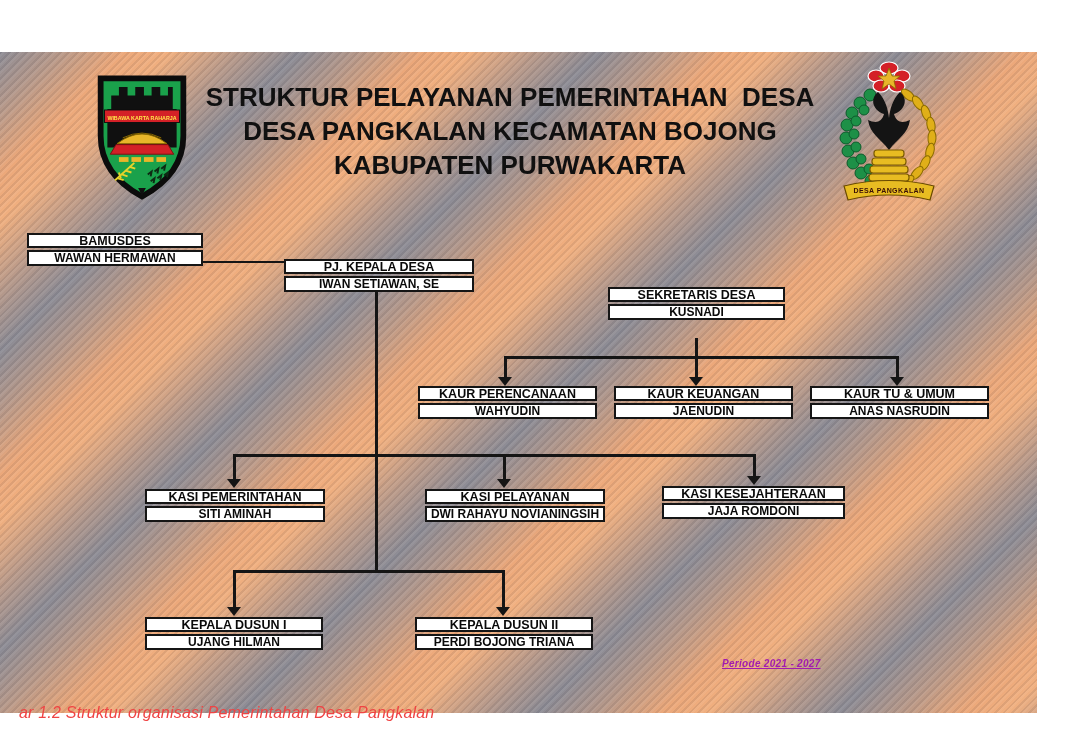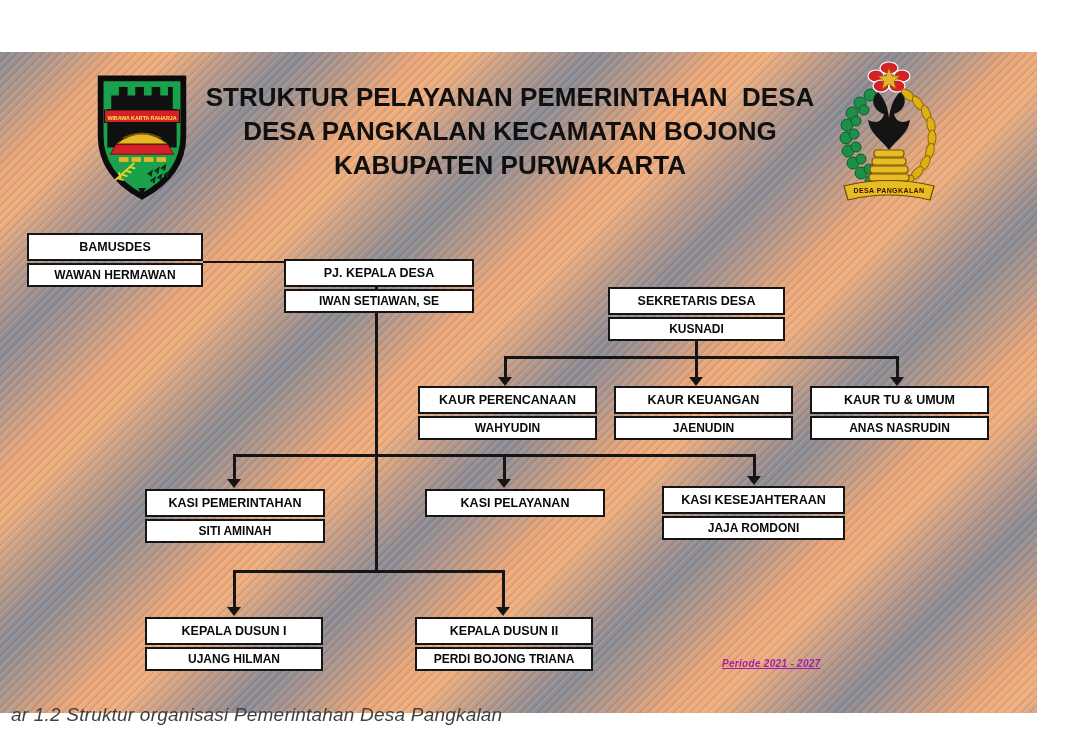--- a/index.html
+++ b/index.html
@@ -23,36 +23,36 @@
     color:#101010;font-weight:bold;font-size:26px;line-height:34px;
     letter-spacing:0px;
   }
   .title div{white-space:pre;}
   .node{position:absolute;}
   .cell{
     box-sizing:border-box;border:2px solid #151515;background:#ffffff;
     color:#0a0a0a;font-weight:bold;text-align:center;overflow:hidden;
     display:flex;align-items:center;justify-content:center;white-space:nowrap;
   }
-  .cell.title-cell{height:28px;font-size:12.5px;margin-bottom:2px;}
-  .cell.name-cell{height:24px;font-size:12px;}
+  .cell.title-cell{height:15px;font-size:12.5px;margin-bottom:2px;}
+  .cell.name-cell{height:16px;font-size:12px;}
   .ln{position:absolute;background:#151515;}
   .arr{
     position:absolute;width:0;height:0;
     border-left:7px solid transparent;border-right:7px solid transparent;
     border-top:9px solid #151515;
   }
   .periode{
     position:absolute;left:722px;top:646px;color:#a21caf;
     font-size:10px;font-weight:bold;font-style:italic;
     text-decoration:underline;letter-spacing:0.3px;margin-top:12px;
   }
   .caption{
-    position:absolute;left:11px;top:704px;color:#404040;
-    font-size:19px;font-style:italic;letter-spacing:0.2px;white-space:nowrap;
+    position:absolute;left:19px;top:704px;color:#ef4444;
+    font-size:16px;font-style:italic;letter-spacing:0.2px;white-space:nowrap;
   }
   .logo{position:absolute;}
 </style>
 </head>
 <body>
 
 <div class="stage">
 
   <div class="chart-area"></div>
 
@@ -205,20 +205,21 @@
     <div class="cell name-cell">ANAS NASRUDIN</div>
   </div>
 
   <div class="node" style="left:145px;top:489px;width:180px;">
     <div class="cell title-cell">KASI PEMERINTAHAN</div>
     <div class="cell name-cell">SITI AMINAH</div>
   </div>
 
   <div class="node" style="left:425px;top:489px;width:180px;border-radius:13px;">
     <div class="cell title-cell">KASI PELAYANAN</div>
+    <div class="cell name-cell">DWI RAHAYU NOVIANINGSIH</div>
   </div>
 
   <div class="node" style="left:662px;top:486px;width:183px;">
     <div class="cell title-cell">KASI KESEJAHTERAAN</div>
     <div class="cell name-cell">JAJA ROMDONI</div>
   </div>
 
   <div class="node" style="left:145px;top:617px;width:178px;">
     <div class="cell title-cell">KEPALA DUSUN I</div>
     <div class="cell name-cell">UJANG HILMAN</div>

